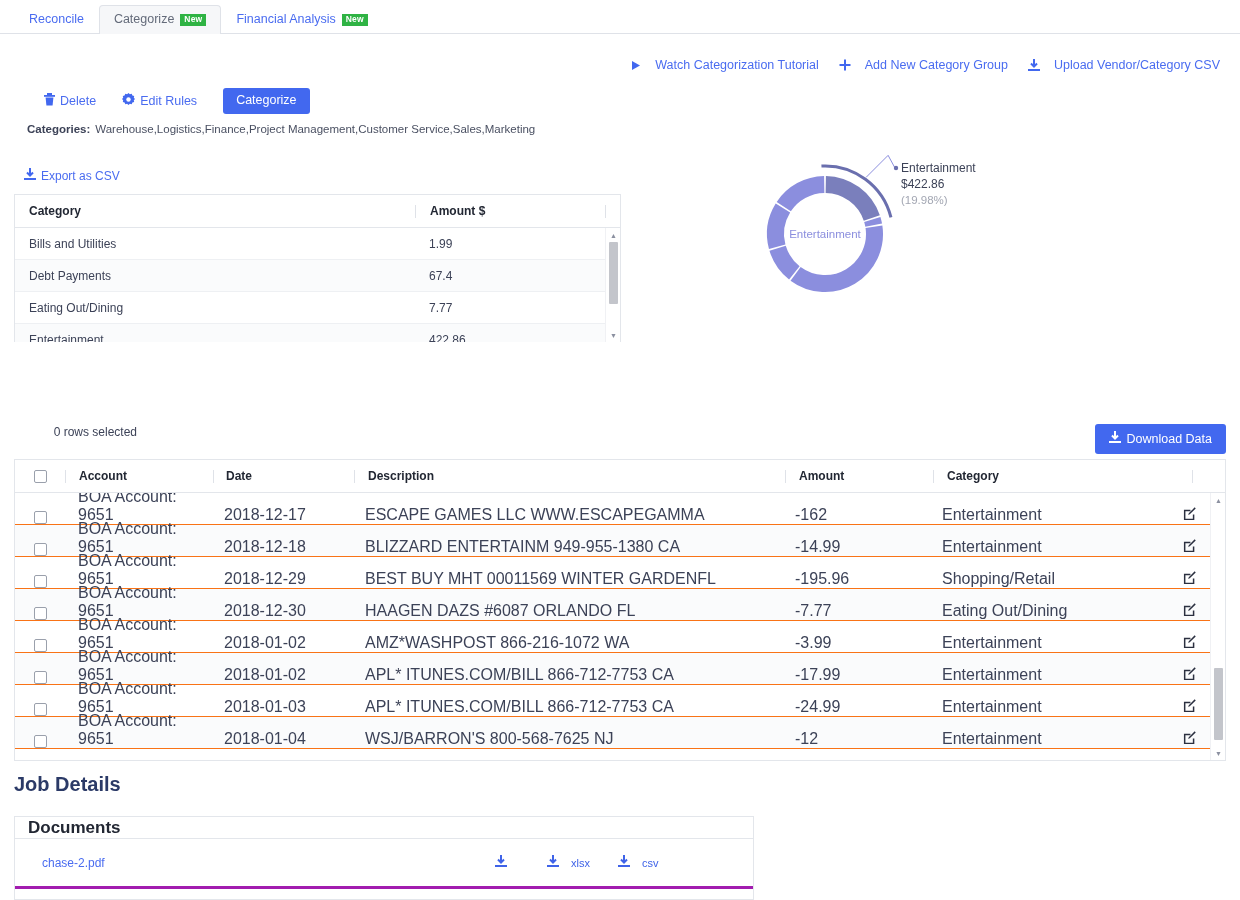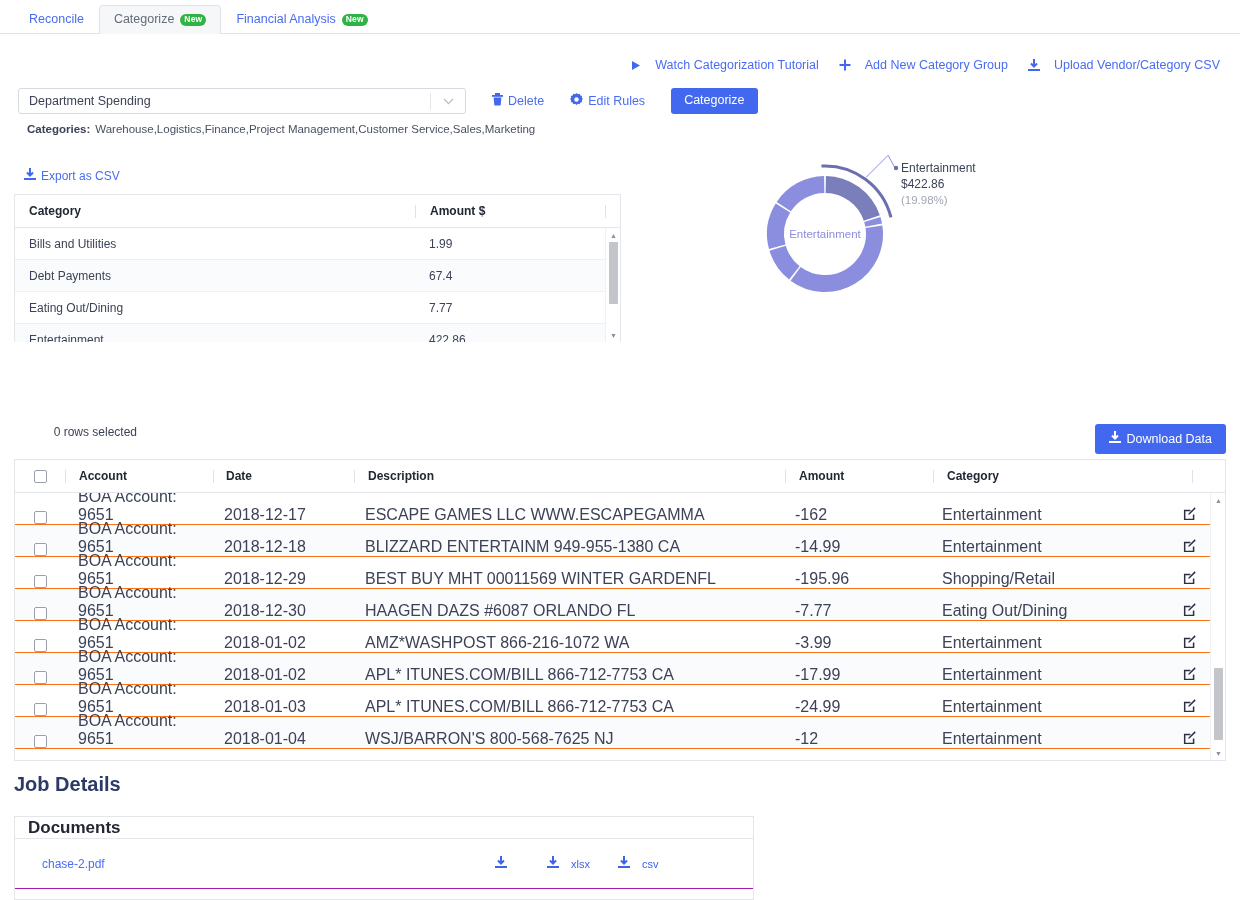--- a/index.html
+++ b/index.html
@@ -11,21 +11,21 @@
     font-size:12.5px;
     color:#3c4257;
     overflow:hidden;
     position:relative;
   }
   
   .tabbar { position:relative; height:34px; border-bottom:1px solid #dfe2e8; display:flex; align-items:flex-end; padding-left:14px; }
   .tab { display:flex; align-items:center; gap:6px; padding:7px 14px 7px 14px; font-size:12.5px; color:#4a6cf0; cursor:pointer;
          border:1px solid transparent; border-bottom:none; position:relative; top:1px; border-radius:4px 4px 0 0; line-height:1.1; }
   .tab.active { background:#f6f7f9; border-color:#dfe2e8; color:#646b7a; }
-  .badge-new { background:#2fb344; color:#fff; font-size:8.5px; font-weight:bold; padding:1.5px 4px; border-radius:6px; letter-spacing:.2px; }
+  .badge-new { background:#2fb344; color:#fff; font-size:8.5px; font-weight:bold; padding:1.5px 4px; border-radius:0; letter-spacing:.2px; }
   
   .toplinks { position:absolute; top:58px; right:20px; display:flex; align-items:center; gap:20px; }
   .toplink { display:flex; align-items:center; gap:14px; color:#4a6cf0; font-size:12.5px; cursor:pointer; white-space:nowrap; }
   .toplink svg { display:block; }
   
   .grouprow { position:absolute; top:88px; left:18px; display:flex; align-items:center; gap:0; }
   .select { width:448px; height:26px; border:1px solid #d7dae0; border-radius:3px; background:#fff; display:flex; align-items:center;
             font-size:12.5px; color:#3c4257; padding:0 0 0 10px; cursor:pointer; }
   .select .val { flex:1; }
   .select .sep { width:1px; height:17px; background:#e2e5ea; }
@@ -78,21 +78,21 @@
   .col-desc { width:430px; padding-left:13px; }
   .col-amt { width:147px; padding-left:13px; }
   .col-cat { width:225px; padding-left:13px; padding-top:7px; }
   .txhead .col-cat { padding-top:0; }
   .col-edit { flex:1; display:flex; justify-content:center; align-items:center; color:#2b3040; }
   .chk { width:13px; height:13px; border:1.3px solid #9aa0ac; border-radius:2px; background:#fff; display:block; cursor:pointer; }
   
   .jobtitle { position:absolute; top:773px; left:14px; font-size:20px; font-weight:bold; color:#2b3a67; font-family:"Liberation Sans", sans-serif; }
   .doctable { position:absolute; top:816px; left:14px; width:740px; height:84px; border:1px solid #e3e6eb; background:#fff; }
   .dochead { height:22px; display:flex; align-items:center; padding-left:13px; font-weight:bold; font-size:17px; color:#222733; border-bottom:1px solid #e3e6eb; }
-  .docrow { height:50px; display:flex; align-items:center; border-bottom:1px solid #a21caf; }
+  .docrow { height:50px; display:flex; align-items:center; border-bottom:3px solid #a21caf; }
   .docrow .fname { width:480px; padding-left:27px; color:#4a6cf0; font-size:12px; cursor:pointer; }
   .dl { display:flex; align-items:center; gap:12px; color:#3f63e8; font-size:11px; cursor:pointer; margin-right:28px; }
   svg { flex:none; }
 </style>
 </head>
 <body>
 
 <div class="tabbar">
   <div class="tab">
     <span>Reconcile</span>
@@ -130,29 +130,20 @@
       <svg width="12" height="13" viewBox="0 0 12 13">
           <path d="M6 0 L6 7 M3 4.5 L6 7.6 L9 4.5" stroke="#4268ef" stroke-width="2" fill="none"></path>
           <rect x="0" y="10" width="12" height="2" fill="#4268ef"></rect>
         </svg>
     </span>
     <span>Upload Vendor/Category CSV</span>
   </div>
 </div>
 
 <div class="grouprow">
-  <div class="select">
-    <span class="val">Department Spending</span>
-    <span class="sep"></span>
-    <span class="caret">
-      <svg width="11" height="7" viewBox="0 0 11 7">
-          <path d="M1 1 L5.5 5.6 L10 1" stroke="#b7bcc6" stroke-width="1.2" fill="none"></path>
-        </svg>
-    </span>
-  </div>
   <div class="lnkbtn">
     <span>
       <svg width="11" height="13" viewBox="0 0 11 13">
           <rect x="3" y="0" width="5" height="2" fill="#4268ef"></rect>
           <rect x="0" y="2" width="11" height="1.8" fill="#4268ef"></rect>
           <path d="M1.6 4.5 h7.8 l-0.8 8 h-6.2 z" fill="#4268ef"></path>
         </svg>
     </span>
     <span>Delete</span>
   </div>

